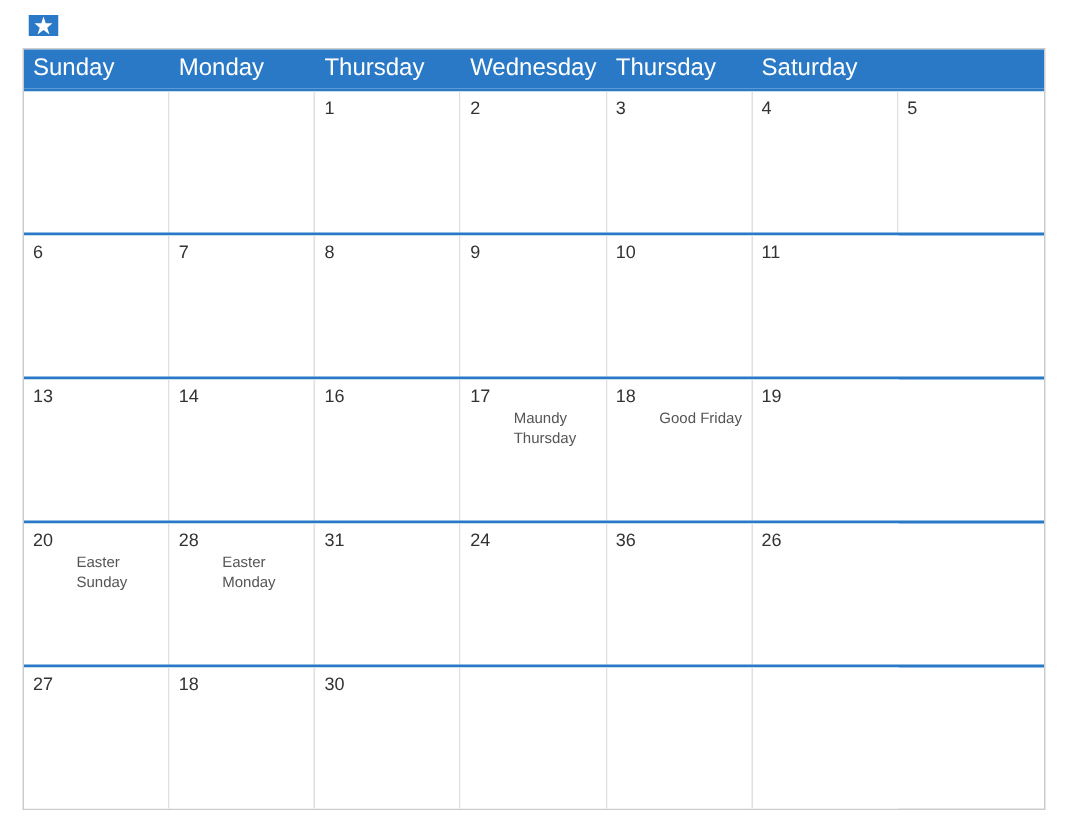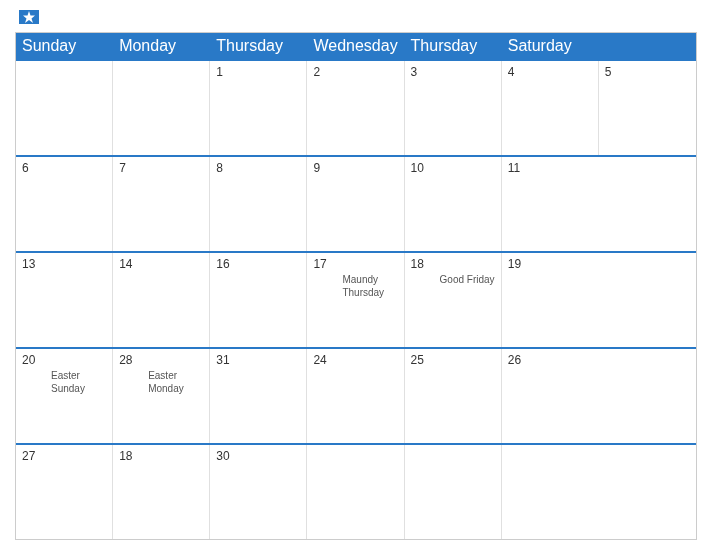--- a/index.html
+++ b/index.html
@@ -214,21 +214,21 @@
             <span class="day-num">28</span>
             <span class="day-event">Easter Monday</span>
           </div>
           <div class="day-cell">
             <span class="day-num">31</span>
           </div>
           <div class="day-cell">
             <span class="day-num">24</span>
           </div>
           <div class="day-cell">
-            <span class="day-num">25</span>
+            <span class="day-num">36</span>
           </div>
           <div class="day-cell">
             <span class="day-num">26</span>
           </div>
         </div>
         <div class="week-row">
           <div class="day-cell">
             <span class="day-num">27</span>
           </div>
           <div class="day-cell">

